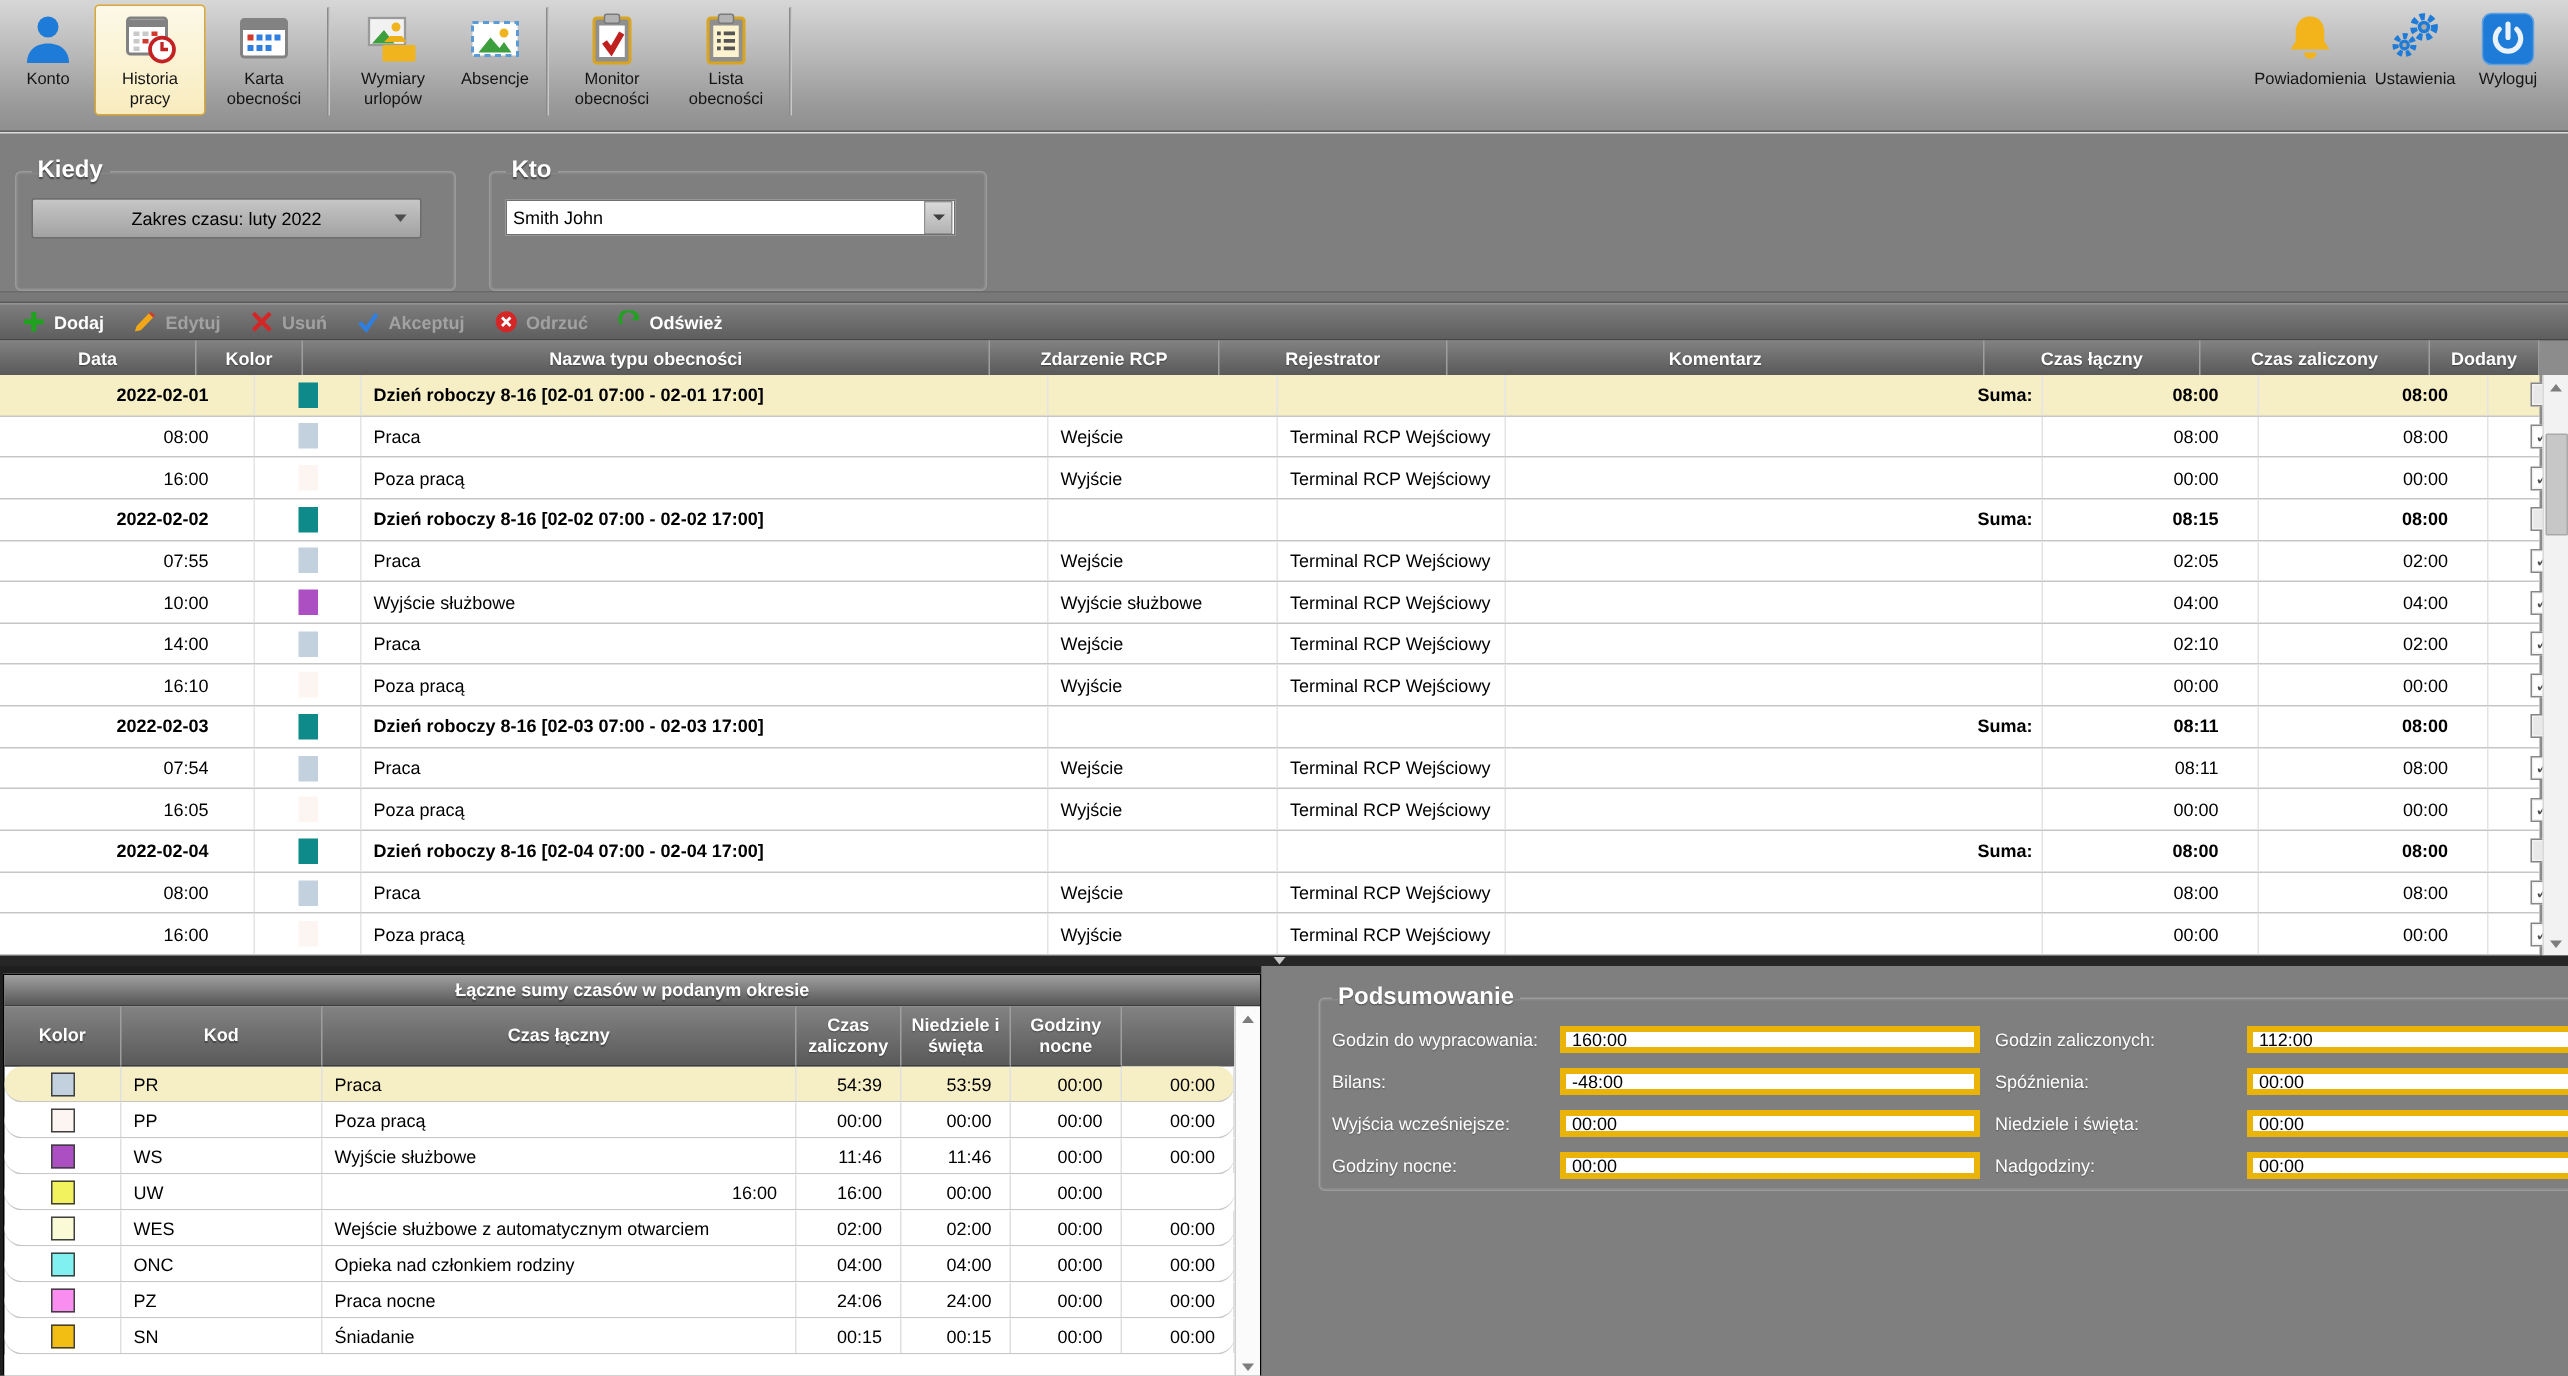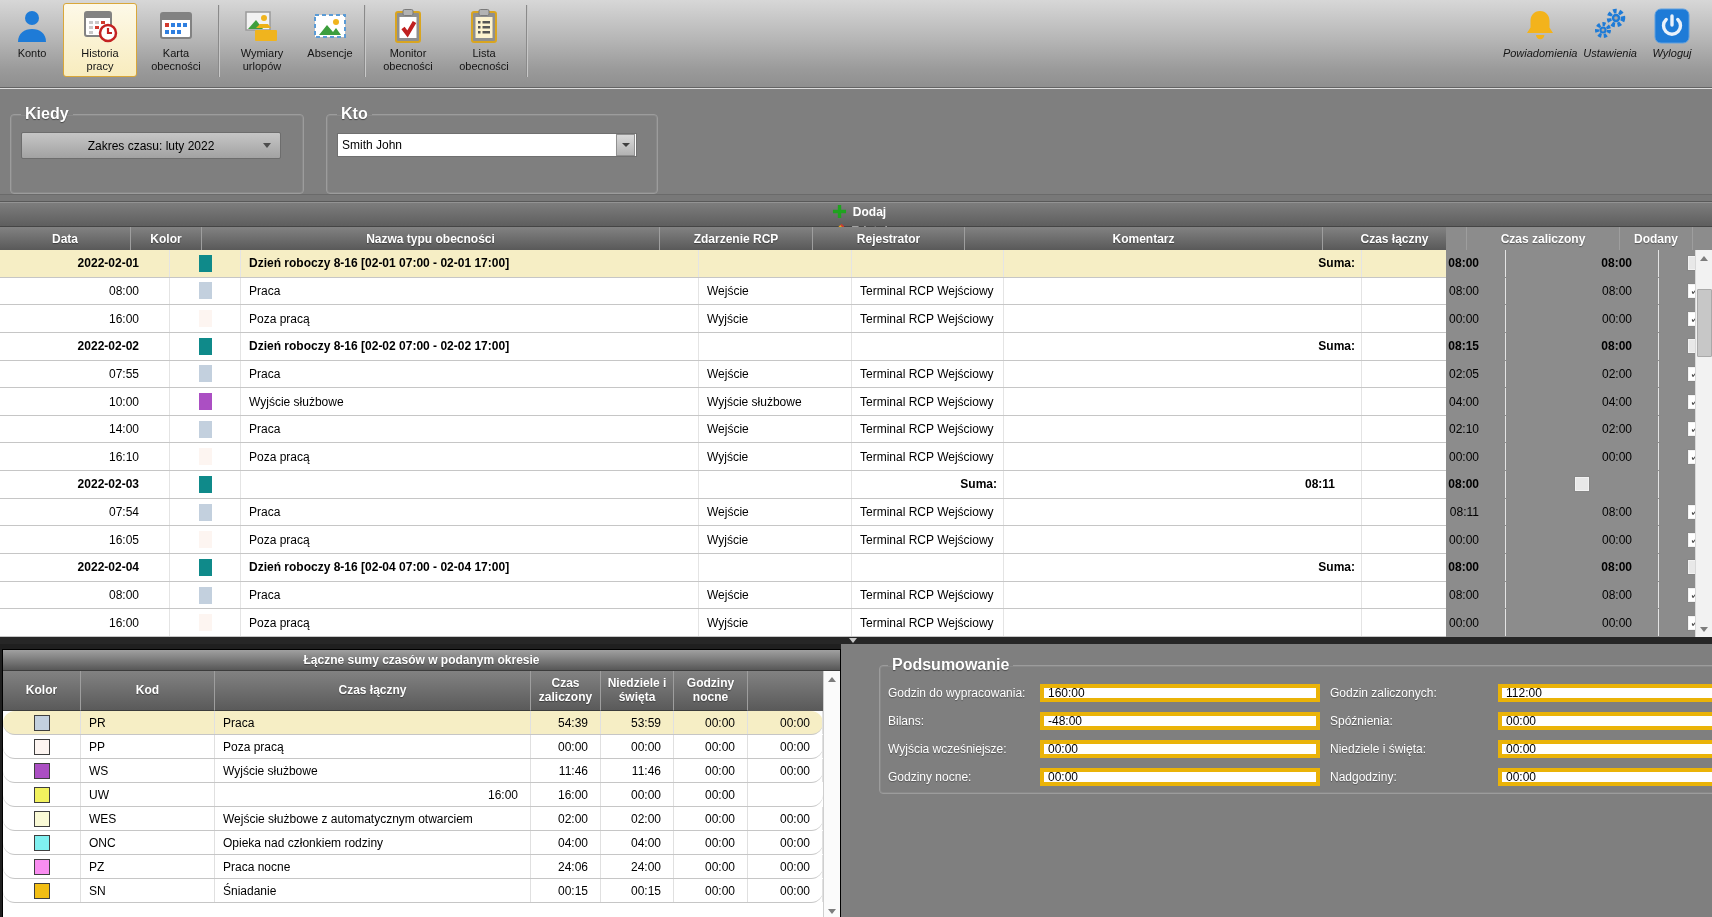--- a/index.html
+++ b/index.html
@@ -4,21 +4,21 @@
 <style>
   html,body{margin:0;padding:0;}
   body{width:1712px;height:917px;overflow:hidden;background:#7f7f7f;
        font-family:"Liberation Sans","DejaVu Sans",sans-serif;font-size:12px;color:#000;}
   .app{position:relative;width:1712px;height:917px;}
 
   
   .topbar{height:87px;border-bottom:1px solid #636363;display:flex;align-items:flex-start;
           background:linear-gradient(#d7d7d7,#b6b6b6 45%,#9a9a9a 80%,#8f8f8f);}
   .tb-group{display:flex;align-items:flex-start;padding:3px 2px 0 2px;}
-  .tb-group.right{margin-left:auto;padding-right:10px;font-style:italic;}
+  .tb-group.right{margin-left:auto;padding-right:10px;}
   .tb-item{display:flex;flex-direction:column;align-items:center;justify-content:flex-start;
            min-width:50px;max-width:66px;padding:4px 3px 3px;margin:0 1px;border:1px solid transparent;
            border-radius:3px;cursor:default;}
   .tb-item.selected{background:linear-gradient(#fdf9e8,#f8ecbe);border:1px solid #d9a73a;}
   .tb-icon{width:36px;height:36px;display:block;}
   .tb-icon svg{width:36px;height:36px;display:block;}
   .tb-label{font-size:11px;color:#141414;text-align:center;line-height:1.2;margin-top:3px;}
   .tb-sep{width:1px;height:72px;margin:2px 4px 0;background:#8a8a8a;border-right:1px solid #c8c8c8;}
 
   
@@ -38,31 +38,31 @@
   .combo-text{flex:1;padding-left:4px;font-size:12px;color:#000;white-space:nowrap;overflow:hidden;}
   .combo-btn{width:17px;height:20px;margin:1px;background:linear-gradient(#d9d9d9,#b3b3b3);
              border:1px solid #909090;display:flex;align-items:center;justify-content:center;}
   .dd-arrow2{width:0;height:0;border-left:4px solid transparent;border-right:4px solid transparent;
              border-top:4px solid #3f3f3f;}
 
   .preaction{height:6px;background:#787878;border-top:1px solid #6a6a6a;border-bottom:1px solid #595959;}
 
   
   .actionbar{height:23px;background:linear-gradient(#7d7d7d,#5e5e5e);border-top:1px solid #939393;
-             border-bottom:1px solid #454545;display:flex;align-items:center;padding-left:6px;gap:2px;flex-direction:column;}
+             border-bottom:1px solid #454545;display:flex;align-items:center;padding-left:6px;gap:2px;}
   .action-btn{display:flex;align-items:center;gap:6px;padding:1px 9px;font-size:12px;font-weight:bold;
               color:#fff;cursor:default;}
   .action-btn.disabled{color:#a2a2a2;}
   .action-ico{width:15px;height:15px;display:block;}
   .action-ico svg{width:15px;height:15px;display:block;}
 
   
   .maintable{position:relative;width:1712px;height:410px;background:#8c8c8c;}
   .mt-header,.mt-row{display:grid;grid-template-columns:131px 71px 458px 153px 152px 358px 144px 153px 73px;
-                     width:1446px;}
+                     width:1693px;}
   .mt-header{height:23px;background:linear-gradient(#828282,#595959);}
   .mt-hcell{display:flex;align-items:center;justify-content:center;color:#fff;font-weight:bold;
             font-size:12px;border-right:1px solid #9e9e9e;text-shadow:0 1px 1px rgba(0,0,0,0.4);
             white-space:nowrap;overflow:hidden;}
   .mt-row{height:27.65px;background:#fff;border-bottom:1px solid #c6c6c6;box-sizing:border-box;padding-left:39px;}
   .mt-row.selected{background:#f6eec5;}
   .mt-cell{display:flex;align-items:center;border-right:1px solid #e4e4e4;overflow:hidden;
            white-space:nowrap;font-size:12px;box-sizing:border-box;}
   .mt-row.summary .mt-cell{font-weight:bold;}
   .c-data{justify-content:flex-end;padding-right:30px;}
@@ -481,20 +481,21 @@
           <div class="mt-cell c-counted">00:00</div>
           <div class="mt-cell c-check">
             <span class="cb checked"></span>
           </div>
         </div>
         <div class="mt-row summary">
           <div class="mt-cell c-data">2022-02-03</div>
           <div class="mt-cell c-color">
             <span class="swatch-m" style="background: rgb(15, 138, 138);"></span>
           </div>
+          <div class="mt-cell c-name">Dzień roboczy 8-16 [02-03 07:00 - 02-03 17:00]</div>
           <div class="mt-cell c-event"></div>
           <div class="mt-cell c-reg"></div>
           <div class="mt-cell c-comment">Suma:</div>
           <div class="mt-cell c-total">08:11</div>
           <div class="mt-cell c-counted">08:00</div>
           <div class="mt-cell c-check">
             <span class="cb unchecked"></span>
           </div>
         </div>
         <div class="mt-row detail">

